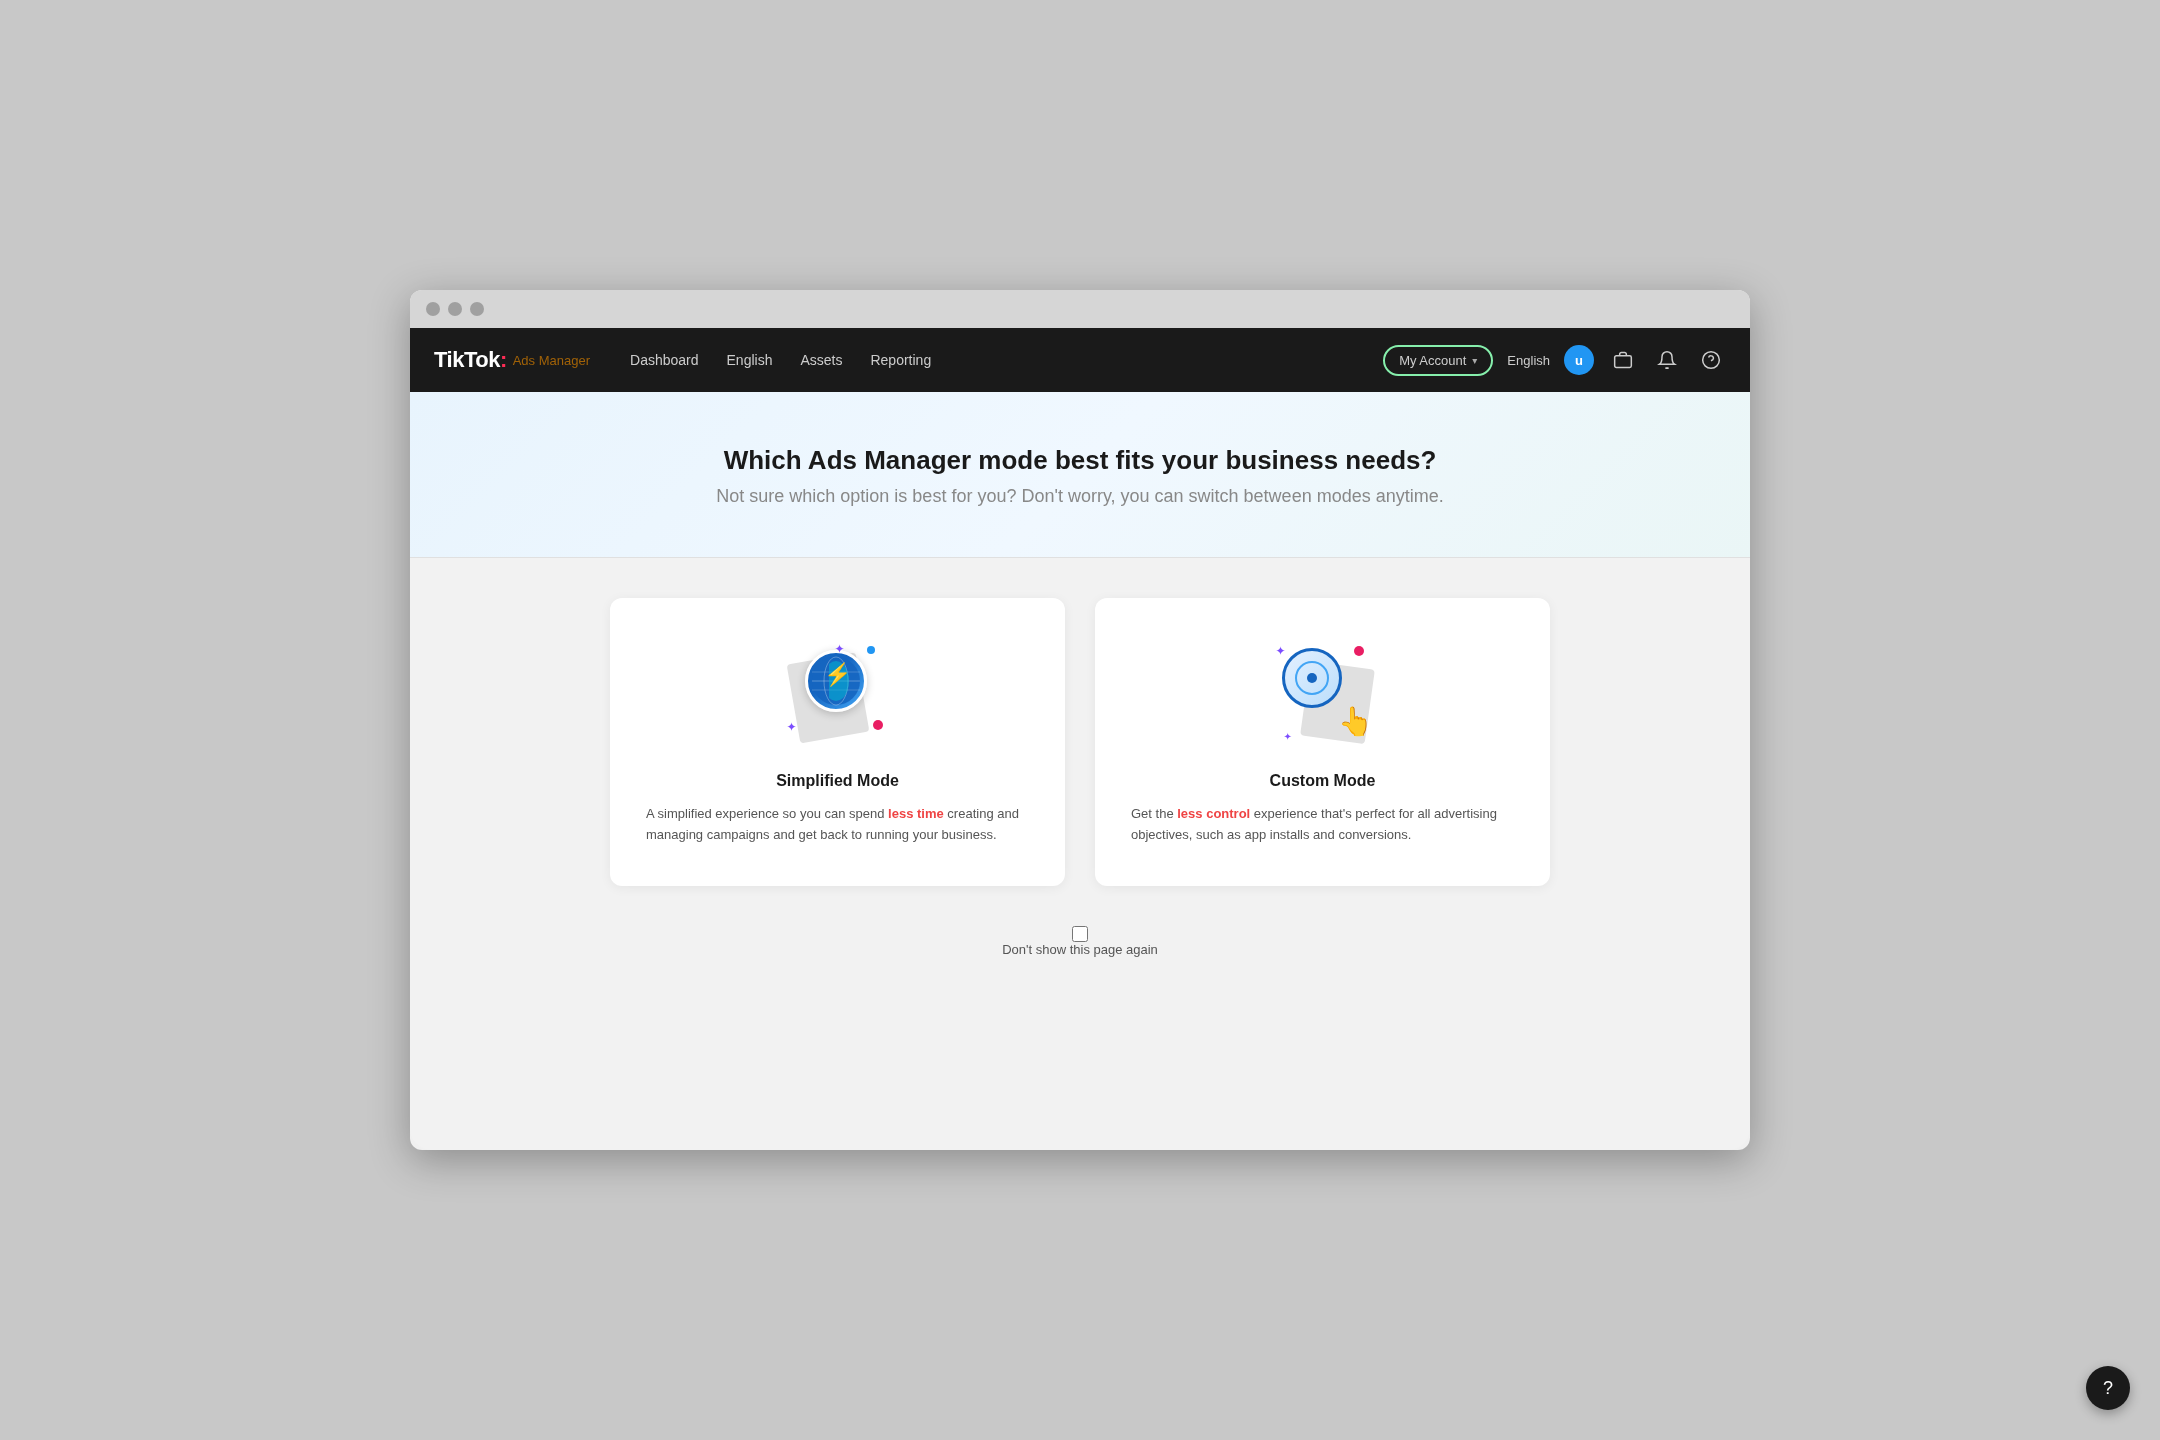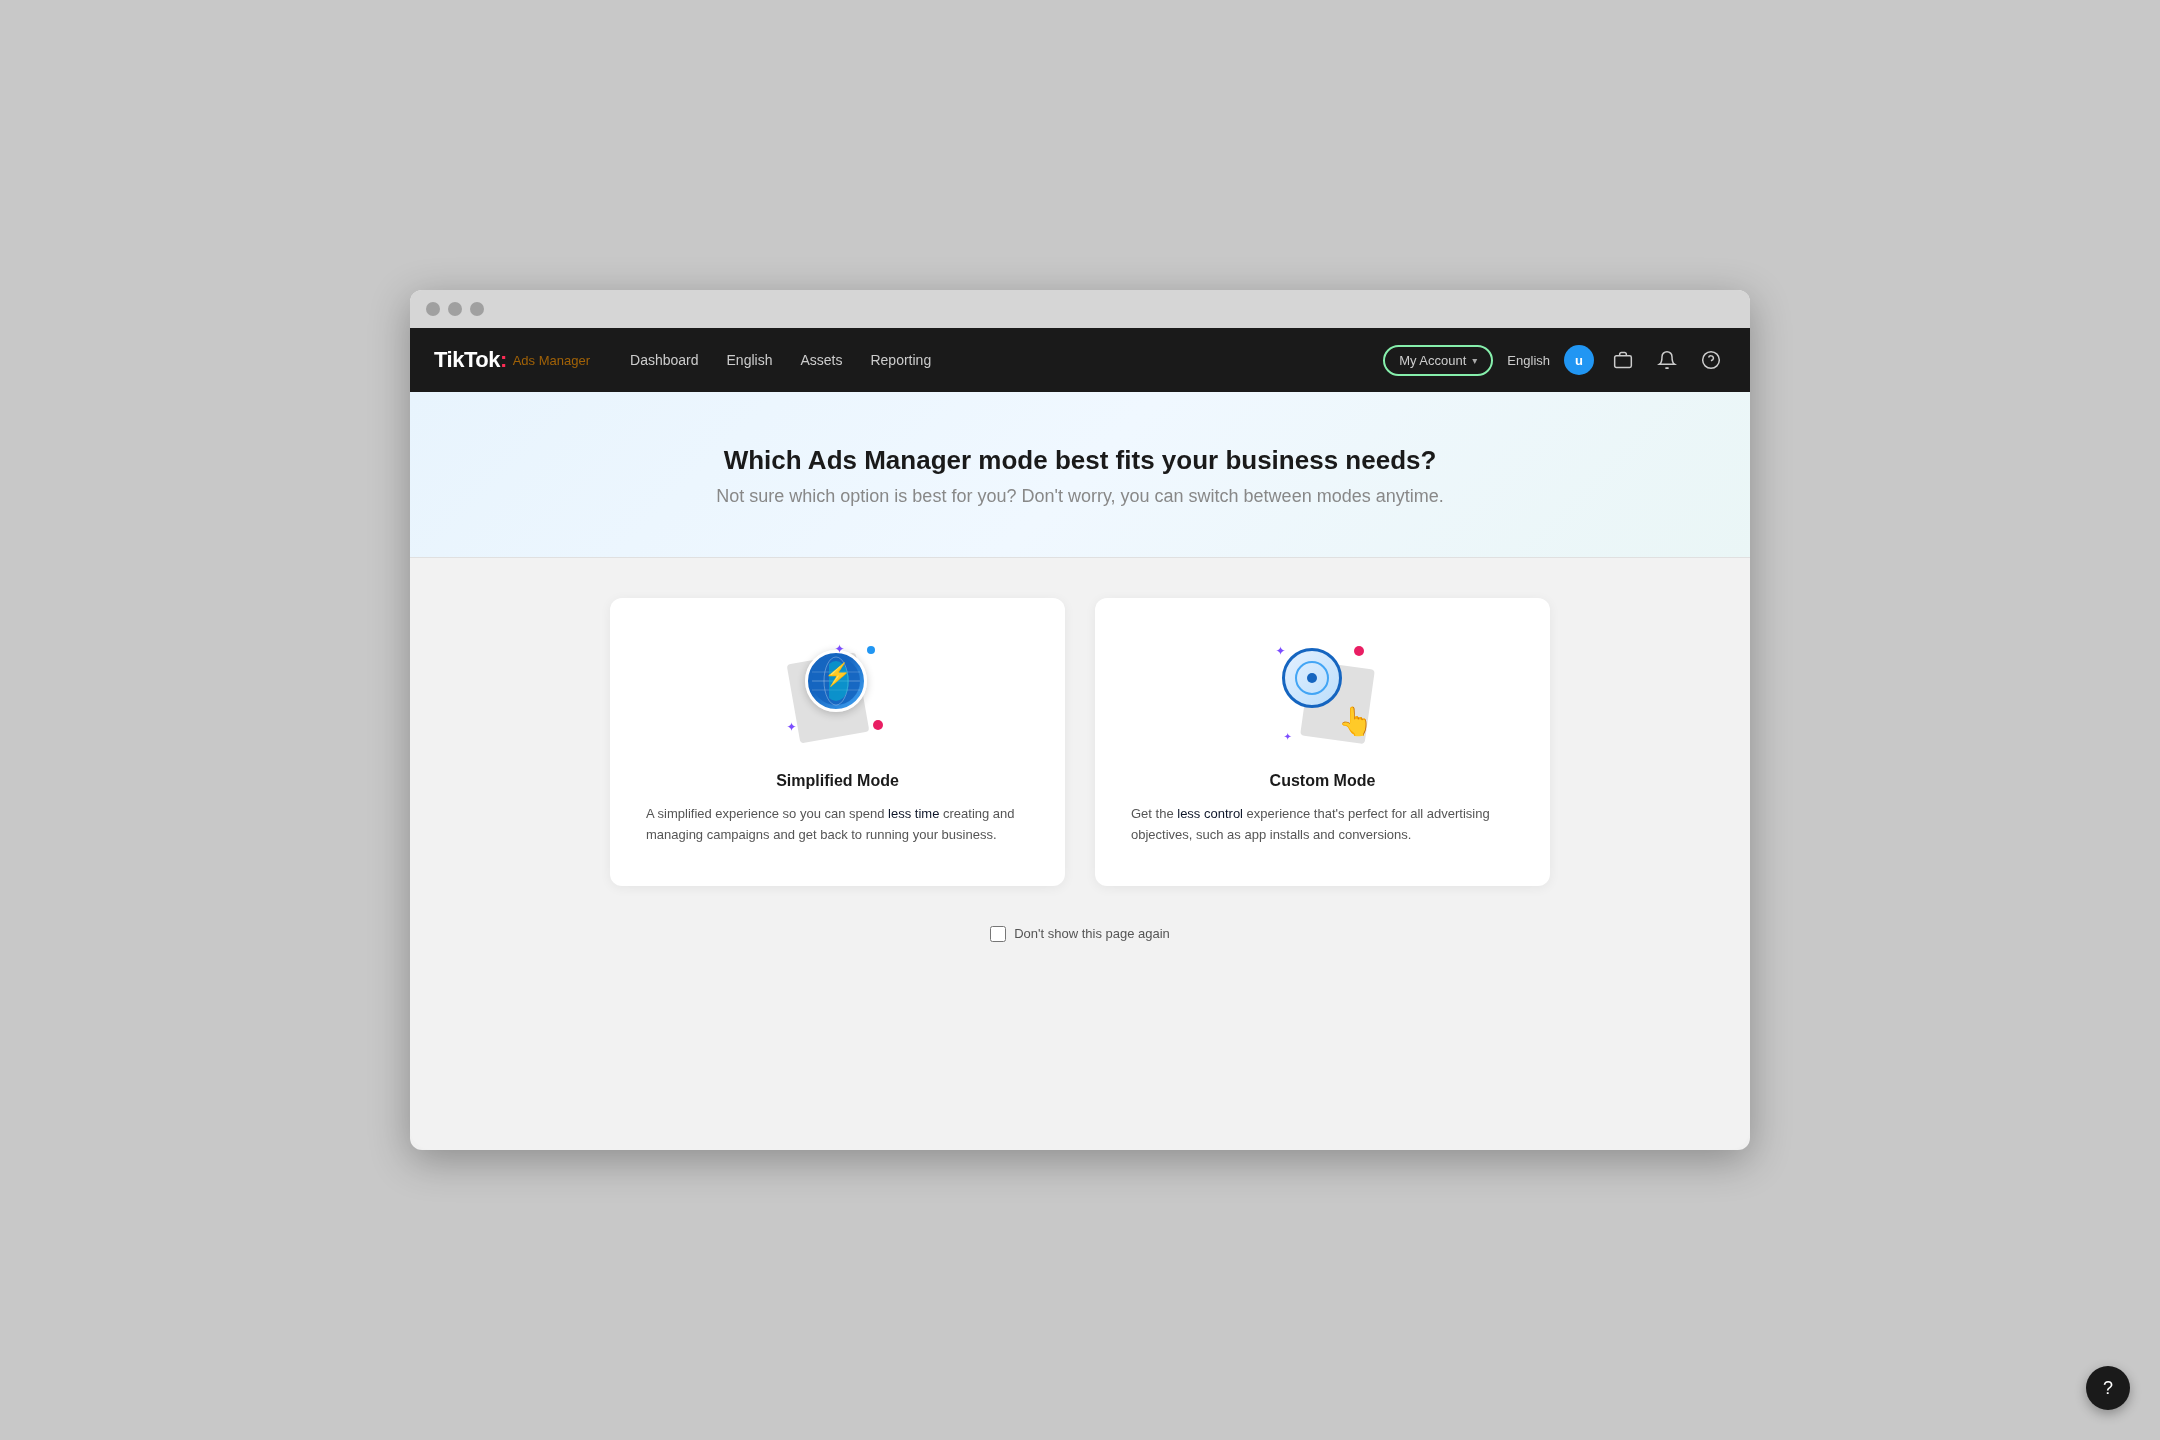--- a/index.html
+++ b/index.html
@@ -291,29 +291,29 @@
       margin-bottom: 14px;
       width: 100%;
       text-align: center;
     }
     .card-desc {
       font-size: 13px;
       color: #555;
       line-height: 1.6;
     }
     .card-desc strong {
-      font-weight: 400;
-      color: #0f172a;
+      font-weight: 700;
+      color: #ef4444;
     }
     
     .checkbox-row {
       display: flex;
       align-items: center;
-      gap: 8px;
       margin-top: 10px;
+      flex-direction: column;
     }
     .checkbox-row input[type="checkbox"] {
       width: 16px; height: 16px;
       border: 1px solid #ccc;
       cursor: pointer;
       accent-color: #1a1a1a;
     }
     .checkbox-label {
       font-size: 13px;
       color: #555;

